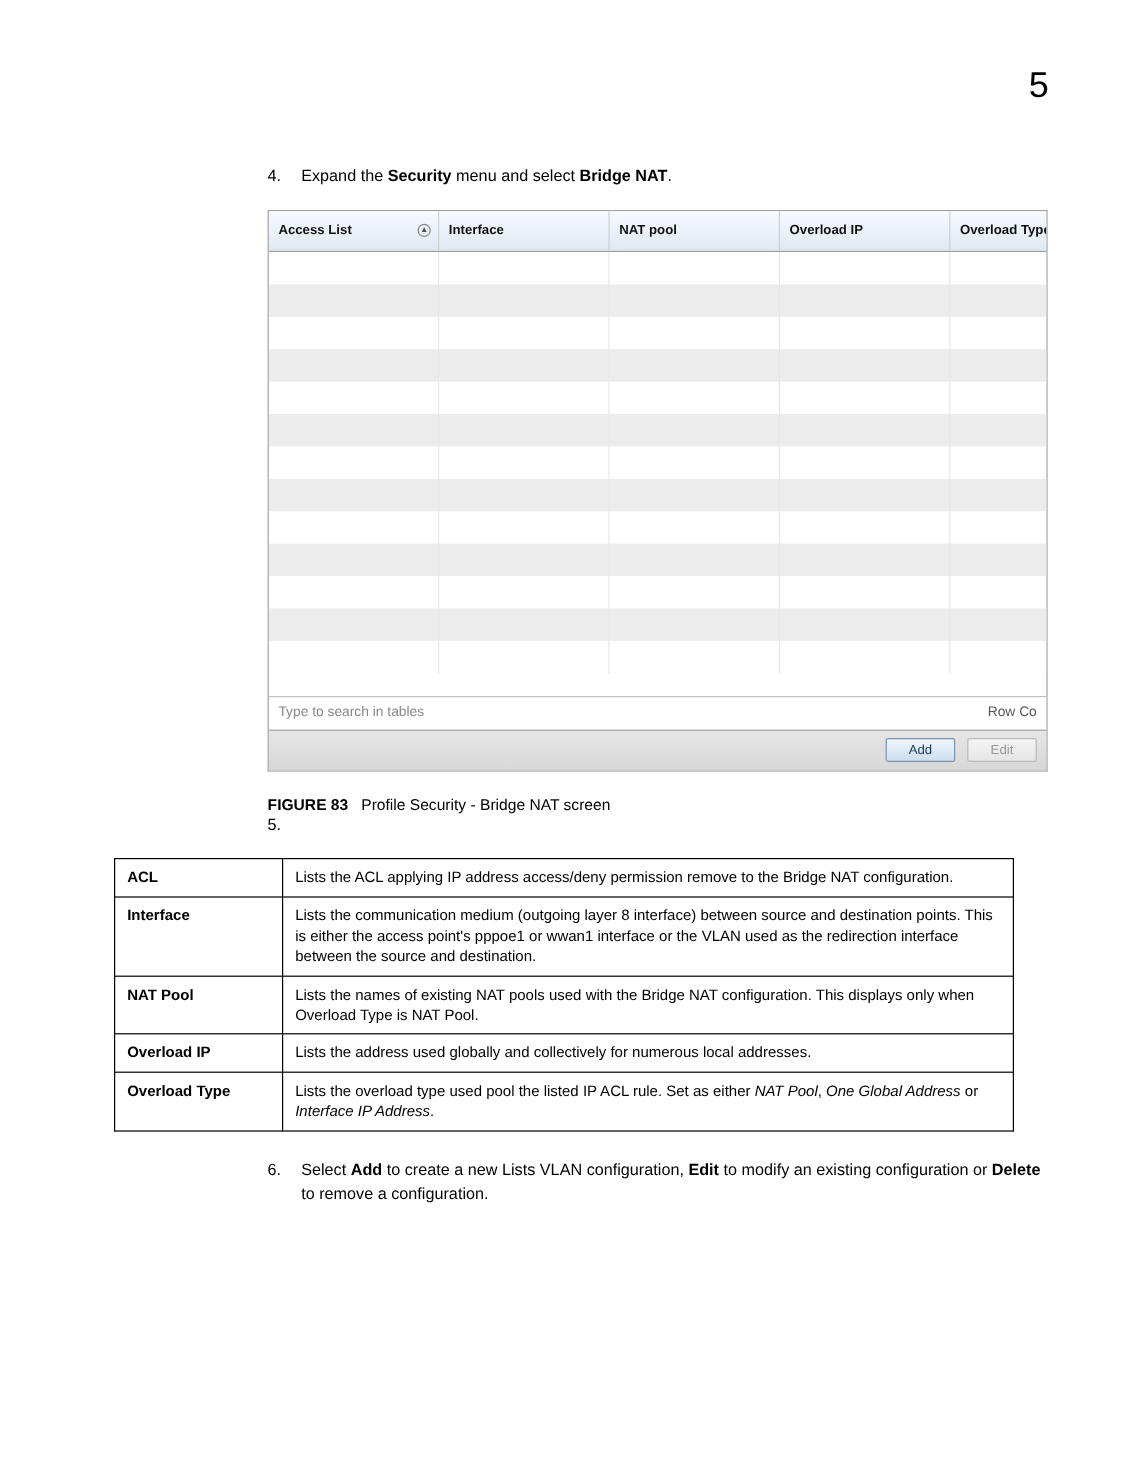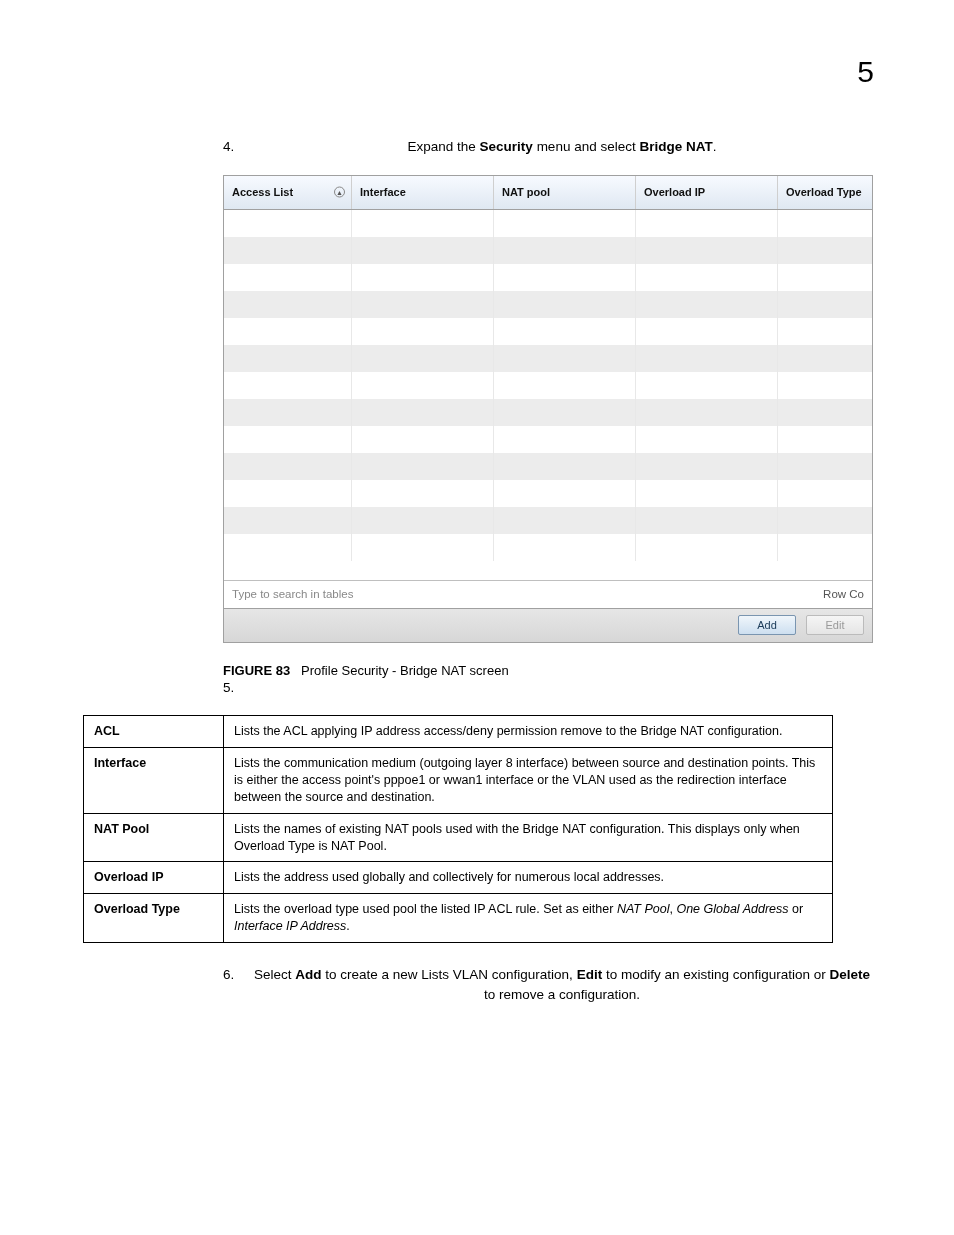--- a/index.html
+++ b/index.html
@@ -30,21 +30,21 @@
     display: flex;
     margin-bottom: 18px;
     font-size: 13.5px;
     line-height: 1.45;
     padding-left: 140px;
   }
   .step-num {
     width: 28px;
     flex-shrink: 0;
   }
-  .step-text { flex: 1; text-align: center; }
+  .step-text { flex: 1; }
   .step-text b { font-weight: bold; }
 
   
   .screenshot {
     width: 650px;
     margin-left: 140px;
     border: 1px solid #a0a0a0;
     margin-bottom: 20px;
     font-family: Arial, sans-serif;
     overflow: hidden;
@@ -54,21 +54,21 @@
     background: linear-gradient(#f7faff, #dfe8f2);
     border-bottom: 1px solid #a0a0a0;
     height: 34px;
     align-items: center;
     font-size: 11px;
     font-weight: bold;
     color: #111;
   }
   .col { border-right: 1px solid #cfcfcf; padding: 0 8px; height: 100%; display:flex; align-items:center; overflow:hidden; white-space:nowrap;}
   .col:last-child { border-right: none; }
-  .c1 { width: 128px; position: relative;}
+  .c1 { width: 142px; position: relative;}
   .c2 { width: 142px; }
   .c3 { width: 142px; }
   .c4 { width: 142px; }
   .c5 { flex: 1; }
   .sort-icon {
     position: absolute;
     right: 6px;
     top: 50%;
     transform: translateY(-50%);
     width: 11px; height: 11px;
@@ -128,21 +128,21 @@
 
   .figure-caption{
     font-size:13px;
     padding-left:140px;
   }
   .figure-caption b{ font-weight:bold; }
 
   
   .def-table{
     width: 750px;
-    margin-left:0;
+    margin-left:12px;
     border:1px solid #000;
     border-collapse: collapse;
     font-size: 12.5px;
     margin-bottom: 22px;
   }
   .def-table td{
     border:1px solid #000;
     padding: 7px 10px;
     vertical-align: top;
     line-height:1.35;

